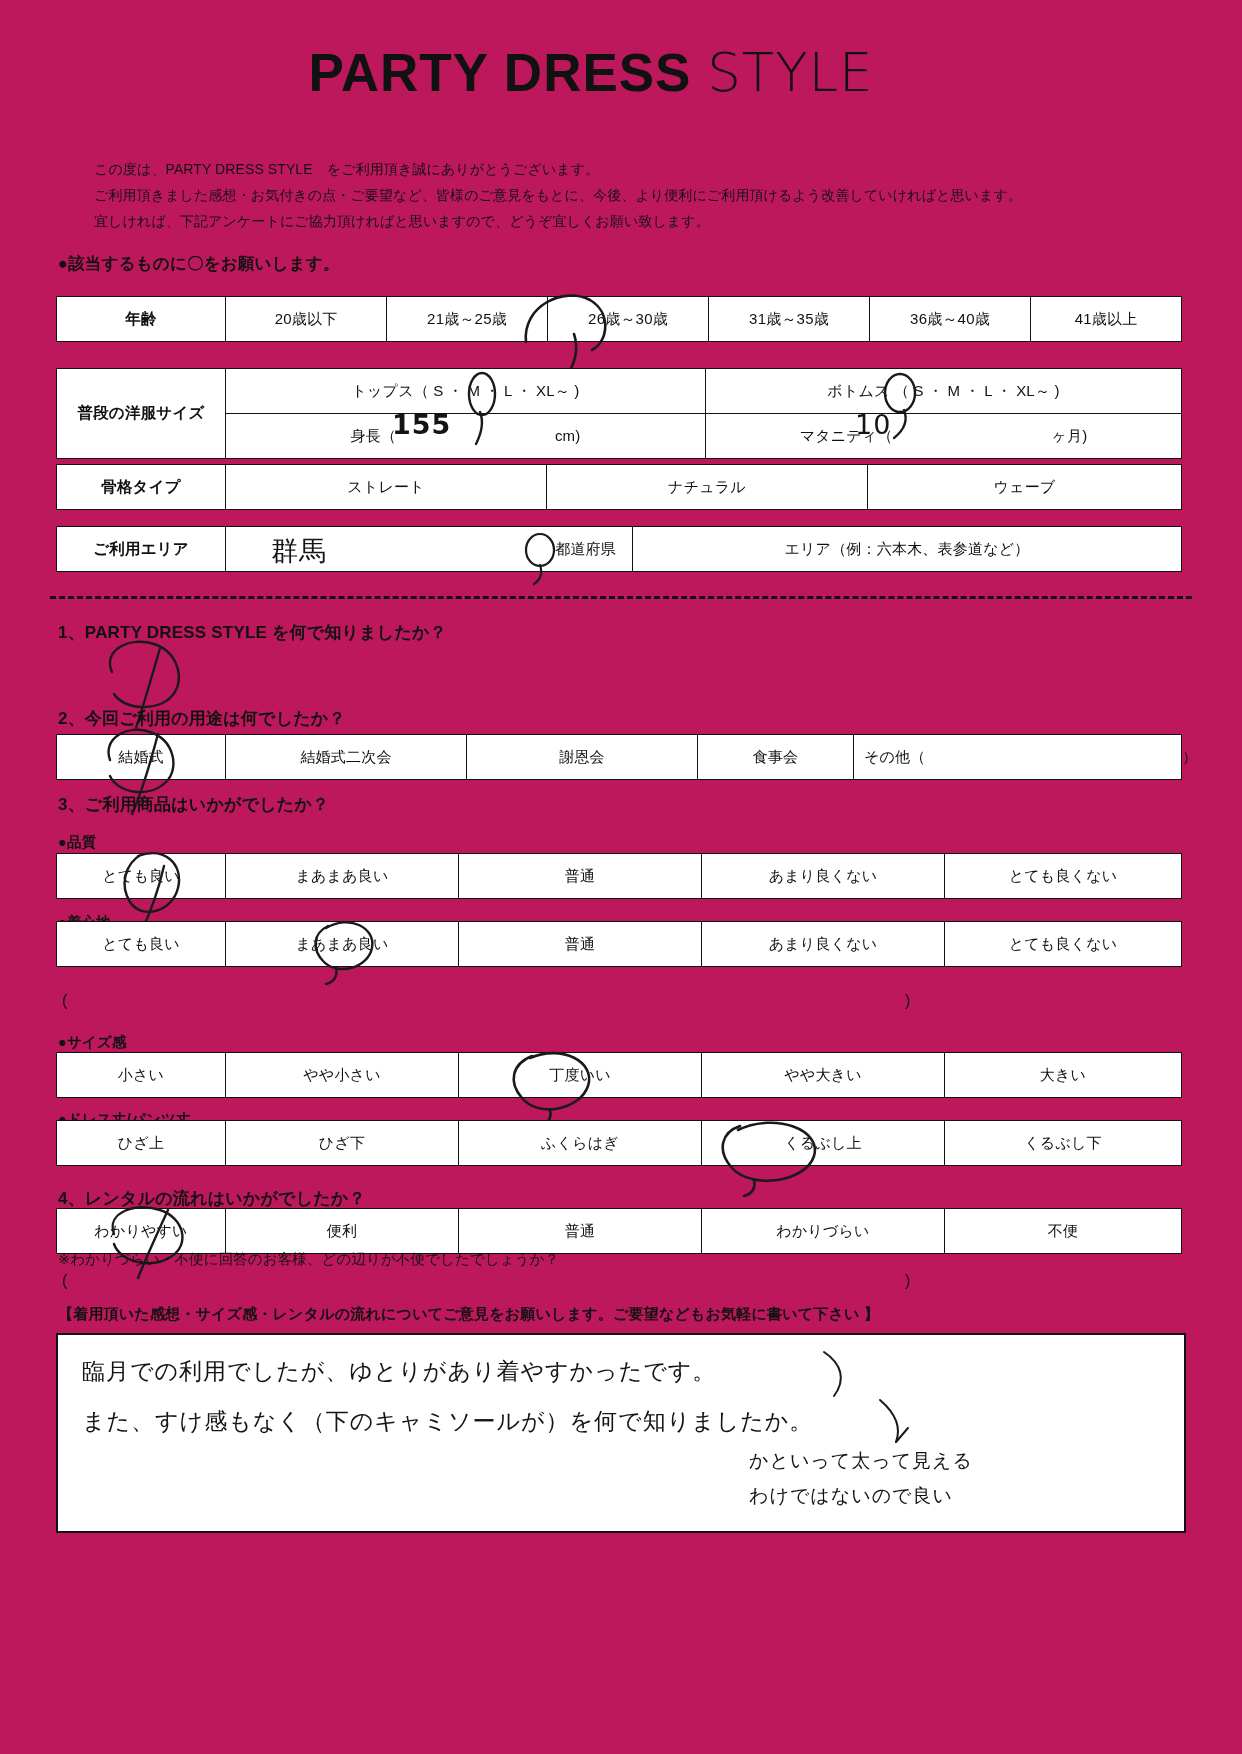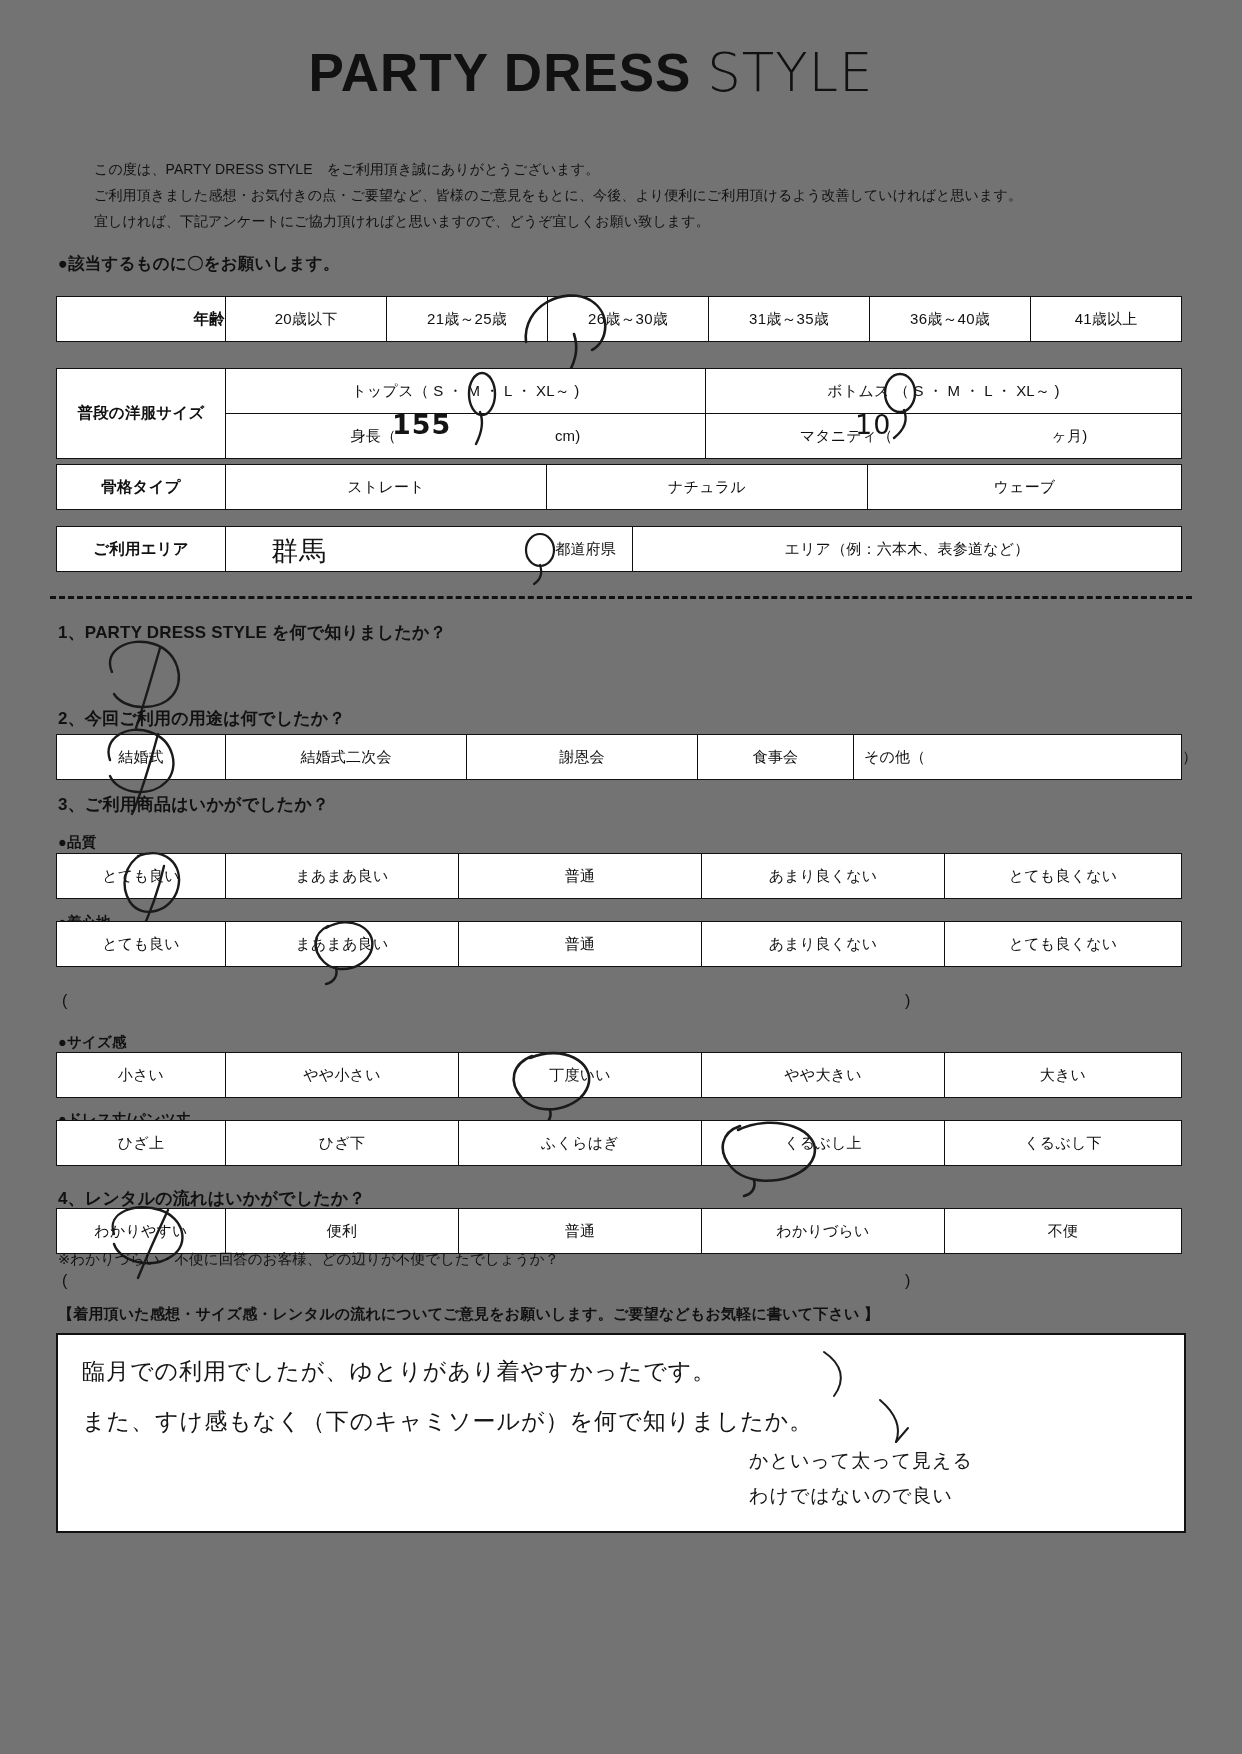--- a/index.html
+++ b/index.html
@@ -11,21 +11,21 @@
   body {
     font-family: "Liberation Sans", "DejaVu Sans", sans-serif;
     color: #111111;
     -webkit-font-smoothing: none;
   }
   .page {
     position: relative;
     width: 1242px;
     height: 1754px;
     margin: 0 auto;
-    background: #737373;
+    background: #be185d;
     overflow: hidden;
     box-sizing: border-box;
   }
 
   
   .brand {
     position: absolute;
     left: 0;
     right: 60px;
     top: 46px;
@@ -166,21 +166,21 @@
     <div>この度は、PARTY DRESS STYLE　をご利用頂き誠にありがとうございます。</div>
     <div>ご利用頂きました感想・お気付きの点・ご要望など、皆様のご意見をもとに、今後、より便利にご利用頂けるよう改善していければと思います。</div>
     <div>宜しければ、下記アンケートにご協力頂ければと思いますので、どうぞ宜しくお願い致します。</div>
   </div>
 
   <div class="lead">●該当するものに〇をお願いします。</div>
 
   <table class="tbl" style="left:56px; top:296px; width:1126px;">
     <tbody>
         <tr>
-      <td class="lbl" style="width:168px;text-align:right;">年齢</td>
+      <td class="lbl" style="width:168px;">年齢</td>
       <td style="width:160px;">20歳以下</td>
       <td style="width:160px;">21歳～25歳</td>
       <td style="width:160px;">26歳～30歳</td>
       <td style="width:160px;">31歳～35歳</td>
       <td style="width:160px;">36歳～40歳</td>
       <td>41歳以上</td>
     </tr>
   </tbody>
     </table>
 

